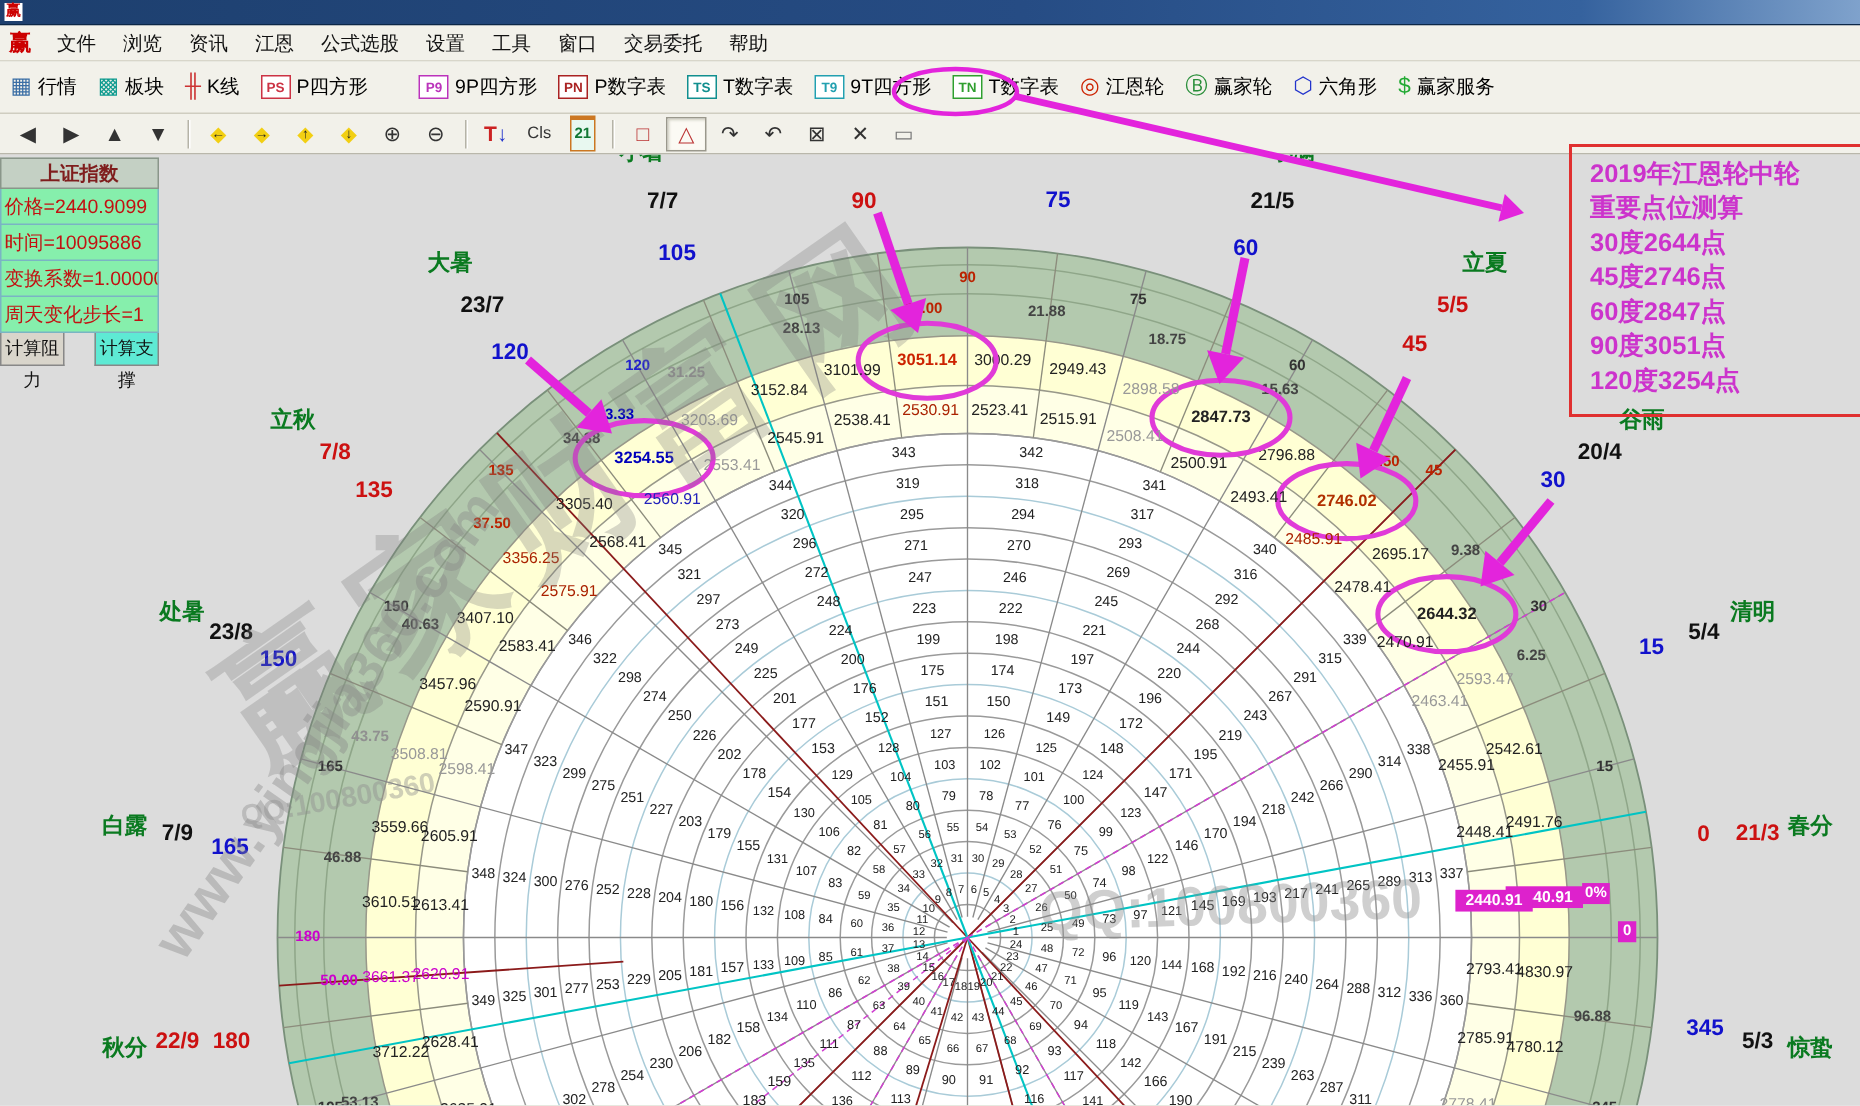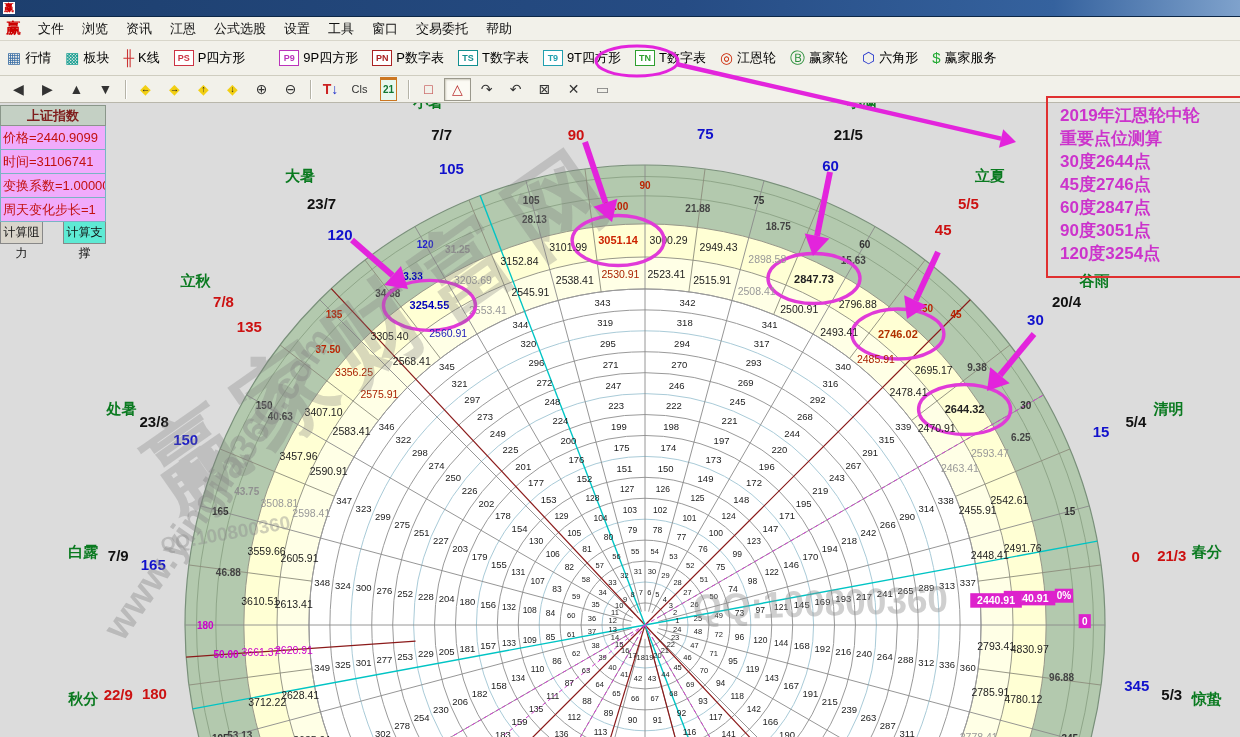--- a/index.html
+++ b/index.html
@@ -38,21 +38,21 @@
   #chart{left:0;top:103px;width:1240px;height:634px;background:#dcdcdc;overflow:hidden;}
   #wheel-svg{position:absolute;left:0;top:0;}
   .wm{position:absolute;color:rgba(128,128,128,0.35);font-weight:bold;pointer-events:none;white-space:nowrap;}
   #wm-brand{left:120px;top:330px;font-size:96px;letter-spacing:14px;transform:rotate(-35deg);transform-origin:left top;color:rgba(125,125,125,0.30);}
   #wm-site{left:95px;top:520px;font-size:38px;transform:rotate(-55deg);transform-origin:left top;color:rgba(135,135,135,0.40);}
   #wm-qq{left:693px;top:480px;font-size:37px;transform:rotate(-2deg);color:rgba(140,140,140,0.42);}
   #wm-qq2{left:160px;top:420px;font-size:19px;transform:rotate(-10deg);color:rgba(140,140,140,0.42);}
   
   #info-panel{left:0;top:105px;width:106px;font-size:13px;z-index:30;}
   #info-title{background:#c4d0c4;border:1px solid #8a968a;text-align:center;height:19px;line-height:19px;font-weight:bold;color:#7f1d1d;}
-  .info-row{background:#f0abfc;border:1px solid #7ab4c4;border-top:none;color:#c21111;height:23px;line-height:23px;
+  .info-row{background:#86efac;border:1px solid #7ab4c4;border-top:none;color:#c21111;height:23px;line-height:23px;
     padding-left:2px;overflow:hidden;white-space:nowrap;}
   #info-buttons{display:flex;}
   .info-btn{width:53px;height:21px;line-height:21px;text-align:center;font-size:12px;color:#111;
     border:1px solid #888;border-top:none;}
   .info-btn.b1{background:#d9d5cb;}
   .info-btn.b2{background:#5eead4;margin-left:20px;}
   
   #red-box{left:1046px;top:96px;width:186px;height:172px;border:2px solid #e03030;z-index:40;
     color:#cc33cc;font-size:17px;font-weight:bold;padding:6px 0 0 12px;line-height:23px;}
   
@@ -828,21 +828,21 @@
       </svg>
     <div id="wm-brand" class="wm">赢家财富网</div>
     <div id="wm-site" class="wm">www.yingjia360.com</div>
     <div id="wm-qq" class="wm">QQ:100800360</div>
     <div id="wm-qq2" class="wm">QQ:100800360</div>
   </div>
 
   <div id="info-panel" class="abs">
     <div id="info-title">上证指数</div>
     <div class="info-row">价格=2440.9099</div>
-    <div class="info-row">时间=31106741</div>
+    <div class="info-row">时间=10095886</div>
     <div class="info-row">变换系数=1.00000</div>
     <div class="info-row">周天变化步长=1</div>
     <div id="info-buttons">
       <div class="info-btn b1">计算阻力</div>
       <div class="info-btn b2">计算支撑</div>
     </div>
   </div>
 
   <div id="red-box" class="abs">
     <div>2019年江恩轮中轮</div>

